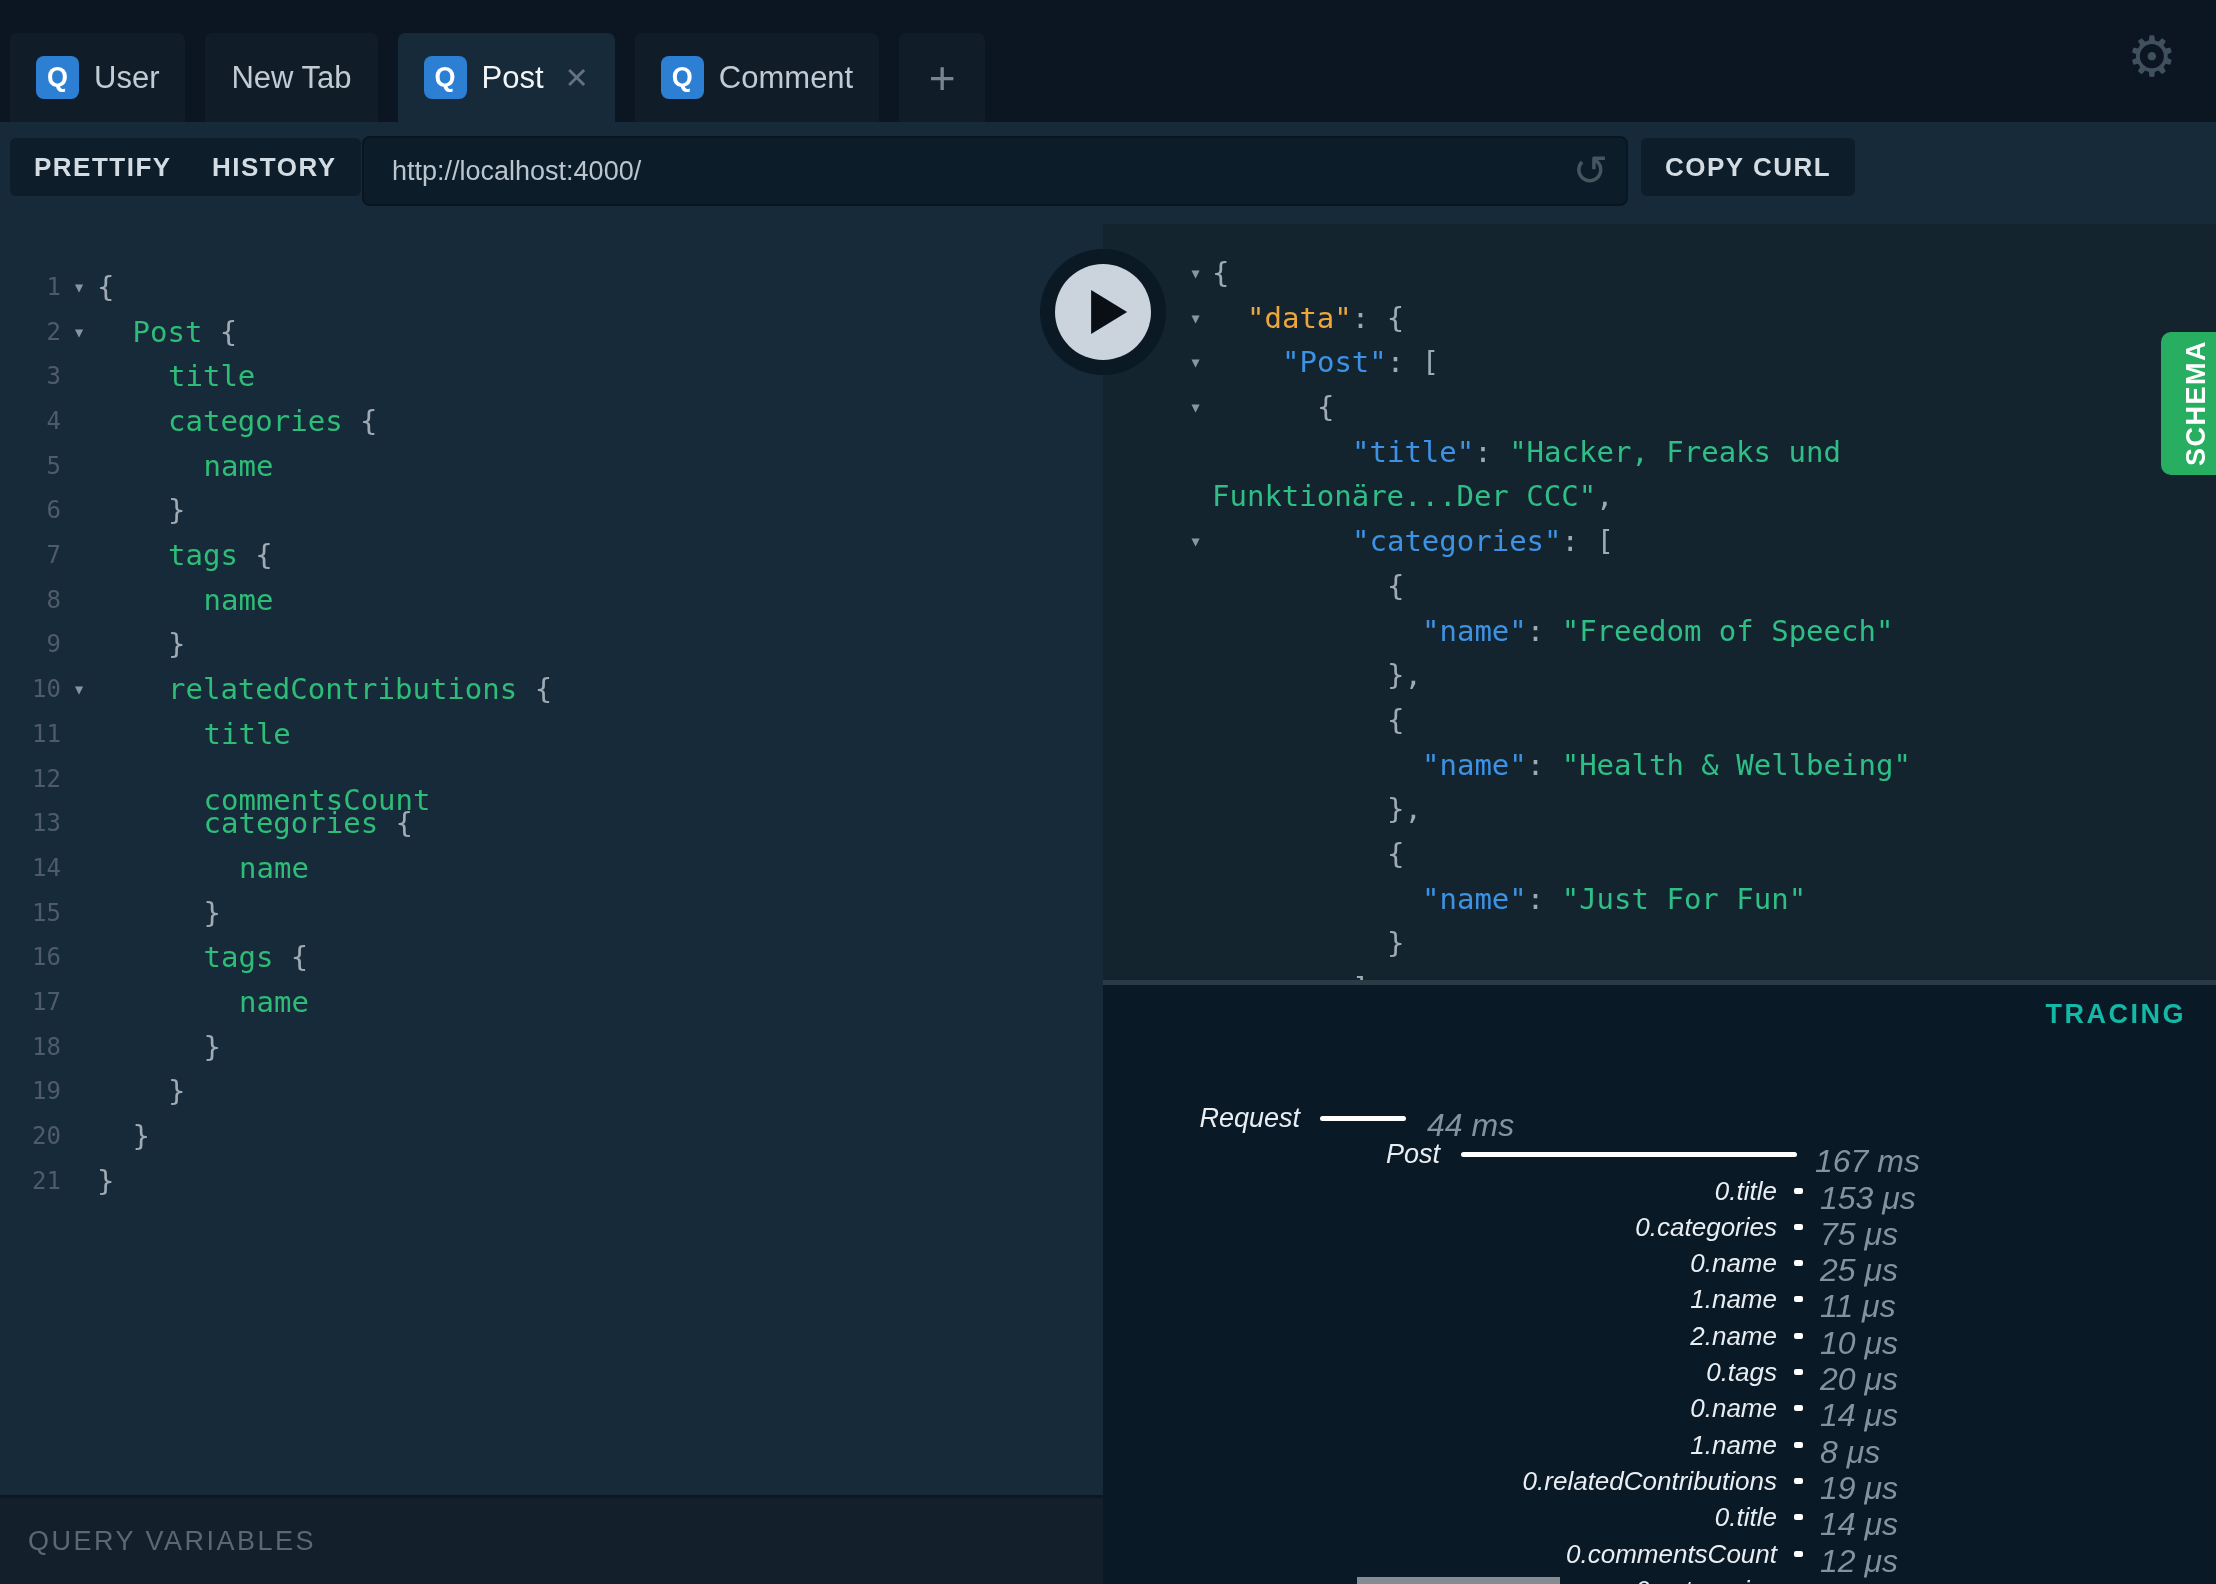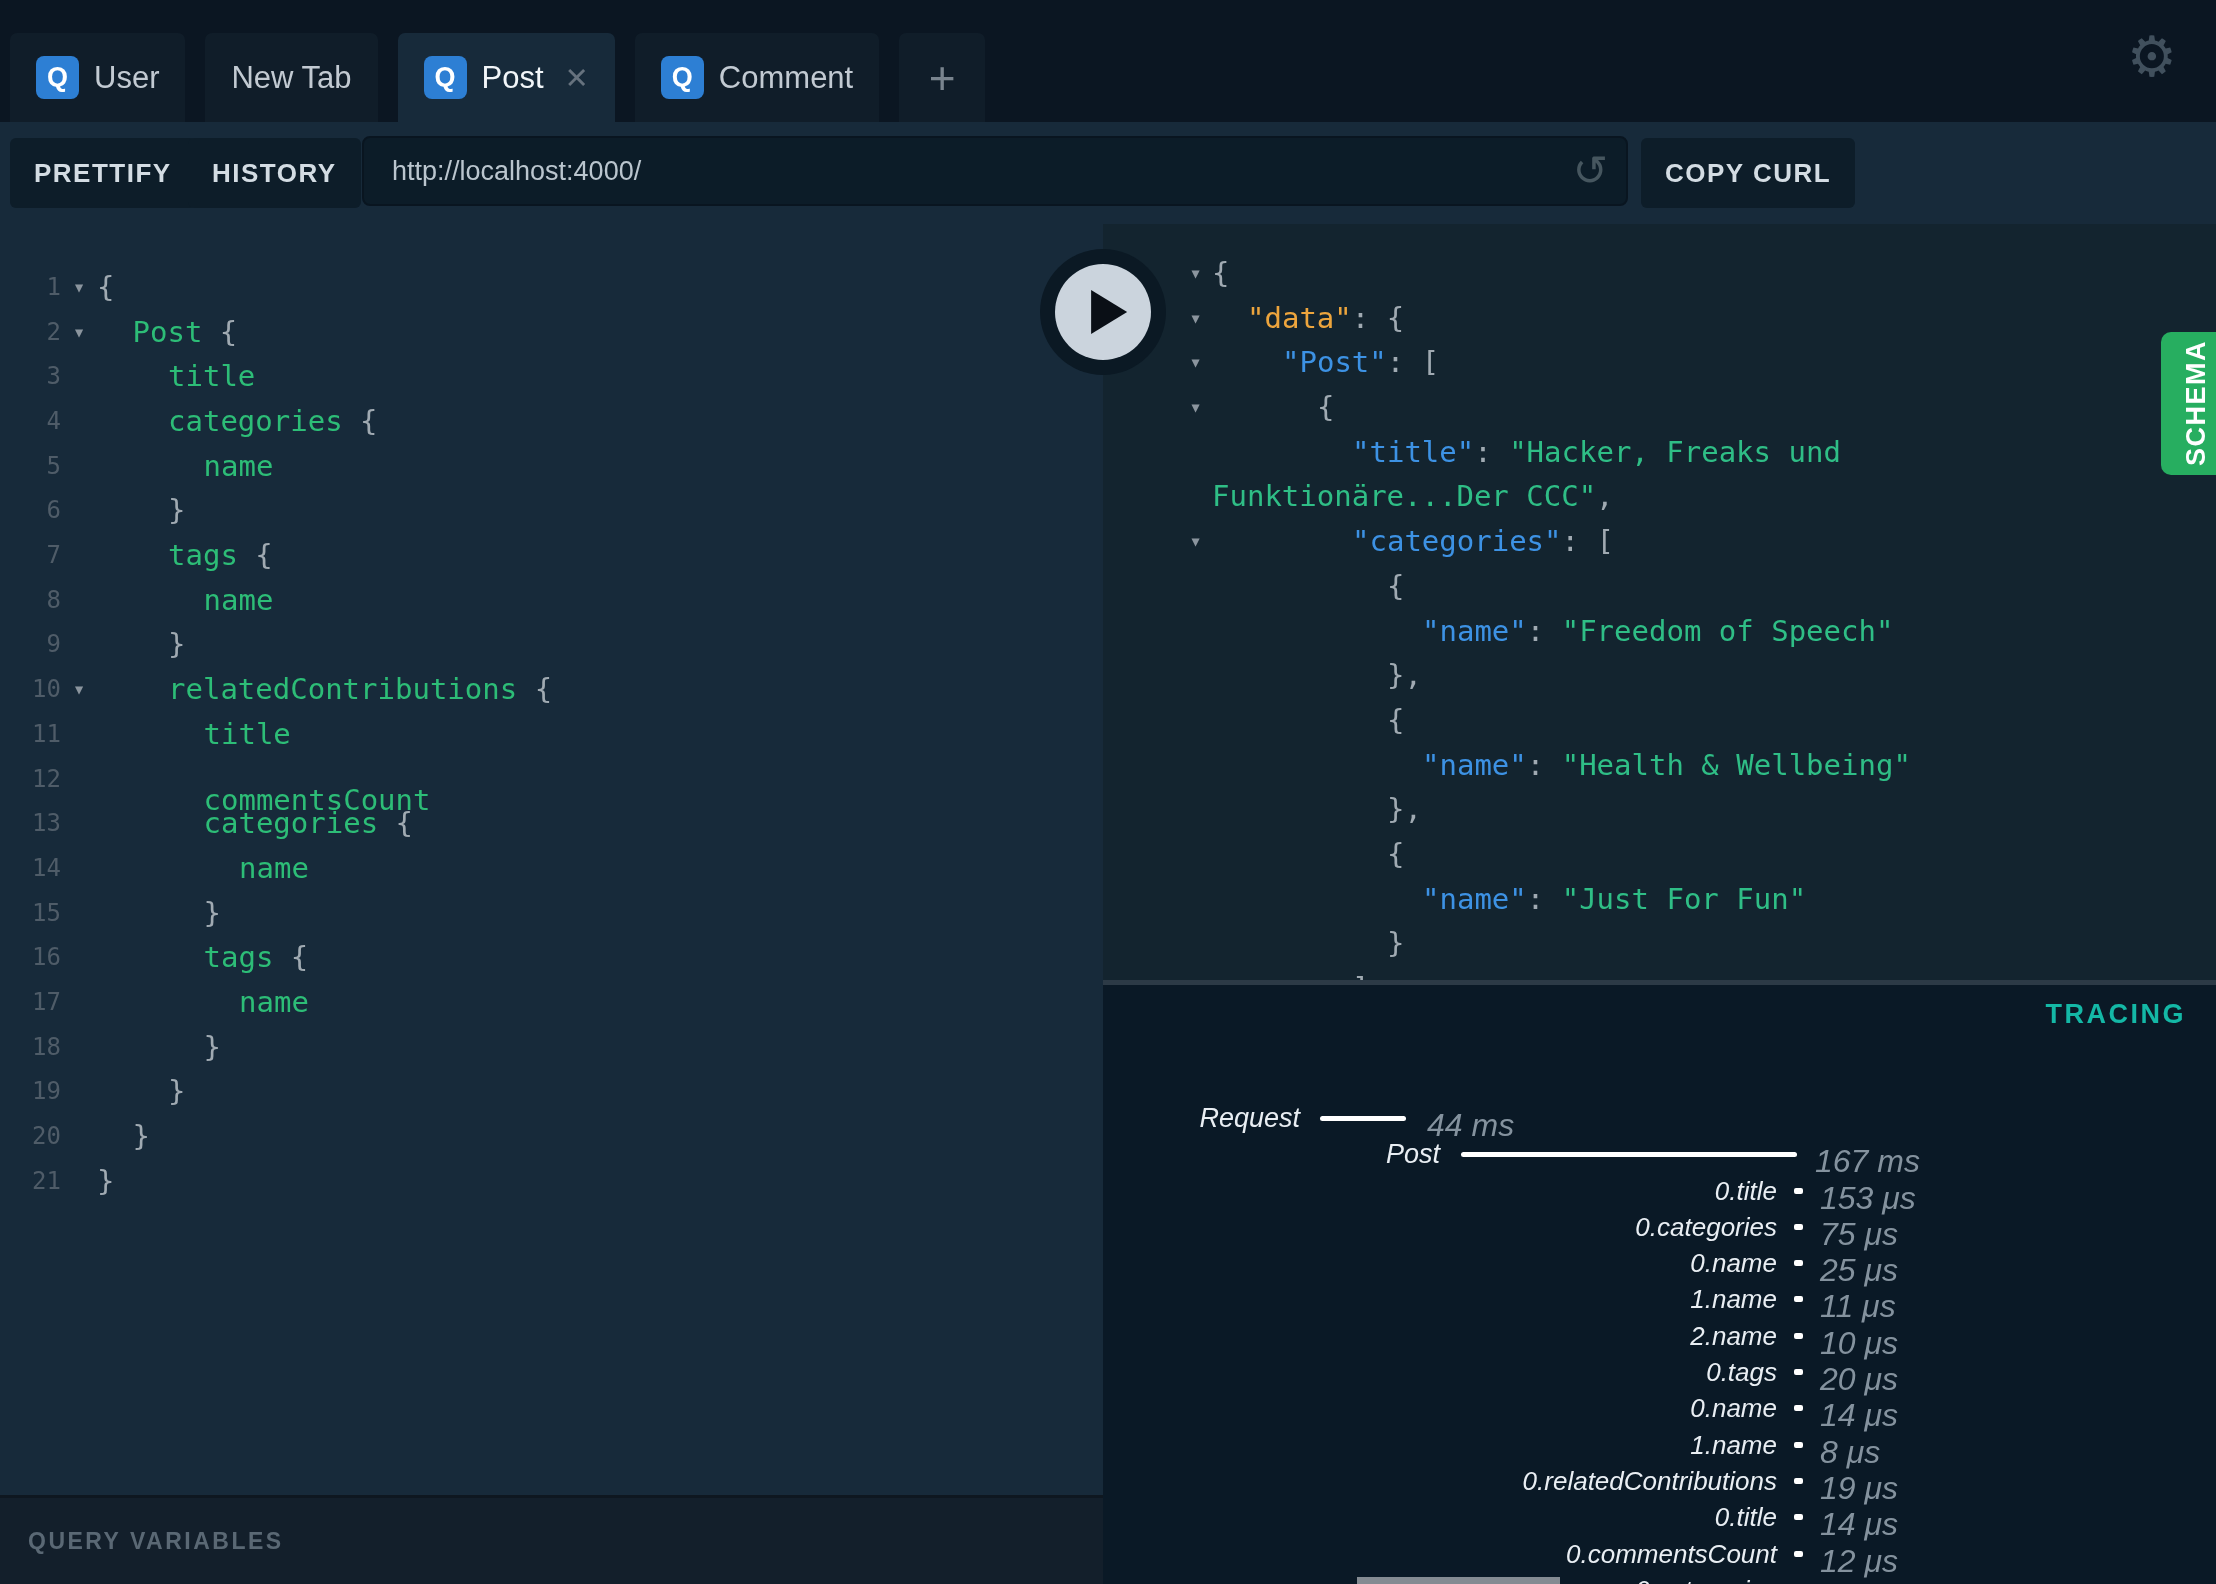--- a/index.html
+++ b/index.html
@@ -15,21 +15,21 @@
   .tab.active{background:#172a3a;color:#f2f6f9;}
   .qbadge{display:inline-flex;align-items:center;justify-content:center;width:43px;height:43px;
           border-radius:8px;background:#2d7fd4;color:#fff;font-size:27px;font-weight:bold;}
   .tab-close{color:#66727e;font-size:29px;padding-left:6px;}
   .plus-tab{justify-content:center;width:86px;padding:0;color:#79848e;font-size:46px;font-weight:300;}
   .gear{position:absolute;right:39px;top:24px;font-size:56px;color:#41505d;cursor:pointer;
         font-family:"DejaVu Sans",sans-serif;}
 
   
   .toolbar{position:absolute;left:0;top:122px;width:2216px;height:102px;background:#172a3a;}
-  .tbtn{position:absolute;top:16px;height:70px;display:flex;align-items:center;padding:0 24px;
+  .tbtn{position:absolute;top:16px;height:58px;display:flex;align-items:center;padding:0 24px;
         background:#0d1d29;border-radius:6px;color:#d3dce3;font-size:26px;font-weight:bold;
         letter-spacing:1.5px;cursor:pointer;}
   .btn-prettify{left:10px;}
   .btn-history{left:188px;}
   .btn-copycurl{left:1641px;}
   .btn-share{left:1851px;}
   .url{position:absolute;left:362px;top:14px;width:1266px;height:70px;box-sizing:border-box;
        background:#0c1c28;border:2px solid #091520;border-radius:8px;color:#bac5ce;font-size:27px;
        line-height:66px;padding-left:28px;}
   .refresh{position:absolute;right:18px;top:0;line-height:66px;font-size:42px;color:#46565f;
@@ -87,21 +87,21 @@
   .trow.post .tbar{left:358px;width:336px;}
   .trow.post .tvalue{left:712px;}
   .trow.resolver .tlabel{right:439px;font-size:26px;}
   .trow.resolver .tbar{left:691px;width:9px;height:6px;top:14px;border-radius:2px;}
   .trow.resolver .tvalue{left:717px;}
   .hscroll{position:absolute;left:254px;bottom:0;width:203px;height:7px;background:#848b92;z-index:7;}
 
   
   .bottombar{position:absolute;left:0;top:1495px;width:1103px;height:89px;background:#131f2b;
              border-top:3px solid rgba(0,0,0,0.25);box-sizing:border-box;}
-  .bb-label{position:absolute;top:0;line-height:86px;font-size:23px;font-weight:bold;
+  .bb-label{position:absolute;top:0;line-height:86px;font-size:27px;font-weight:normal;
             letter-spacing:2.5px;cursor:pointer;}
   .bb-qv{left:28px;color:#5a6874;}
   .bb-hh{left:398px;color:#c9d1d8;}
 </style>
 </head>
 <body>
 
 <div class="app">
 
   <header class="tabbar">

